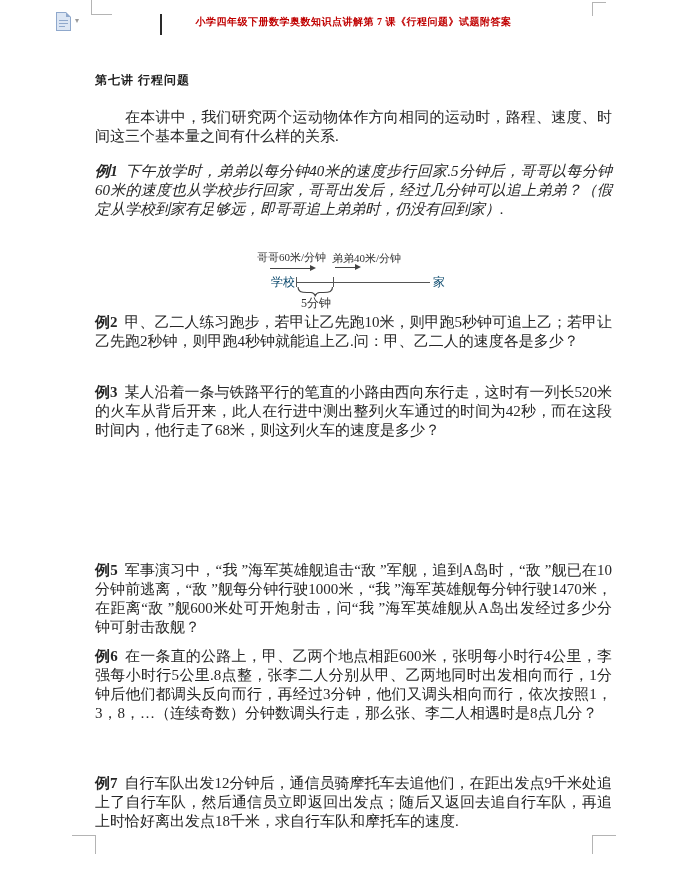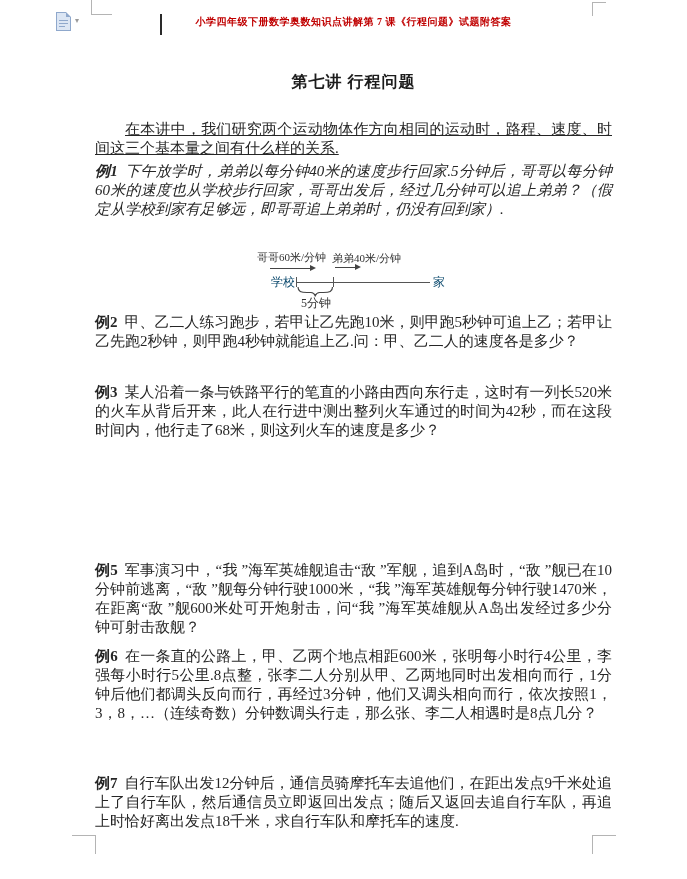--- a/index.html
+++ b/index.html
@@ -24,31 +24,31 @@
   .dd-arrow{position:absolute;left:19px;top:5px;font-size:8px;color:#9a9a9a;font-family:"DejaVu Sans",sans-serif;line-height:8px;}
   
   .caret{position:absolute;left:160px;top:14px;width:2px;height:21px;background:#2a2a2a;}
   
   .hdr-title{
     position:absolute;left:95px;top:15px;width:517px;text-align:center;
     font-size:10px;font-weight:bold;letter-spacing:0.5px;
   }
   
   .sec-title{
-    position:absolute;left:95px;top:72px;width:517px;text-align:center;
-    font-size:16px;font-weight:bold;color:#1c1c1c;letter-spacing:1px;
+    position:absolute;left:95px;top:72px;width:517px;
+    font-size:12px;font-weight:bold;color:#1c1c1c;letter-spacing:1px;
   }
   
   .para{
     position:absolute;left:95px;width:517px;
     font-size:15px;line-height:19px;text-align:justify;color:#262626;
   }
   .para.intro{text-indent:2em;}
   .plabel{font-weight:bold;margin-right:7px;}
-  .p-intro{top:120px;text-decoration:underline;}
+  .p-intro{top:108px;}
   .p1{top:162px;font-style:italic;}
   .p2{top:313px;}
   .p3{top:383px;}
   .p4{top:471px;}
   .p5{top:561px;}
   .p6{top:647px;}
   .p7{top:774px;}
   
   .diagram{position:absolute;left:130px;top:226px;width:340px;height:64px;font-family:"Liberation Serif","DejaVu Serif",serif;margin-top:24px;}
   .dg-label{position:absolute;font-size:11px;color:#333;white-space:nowrap;}

